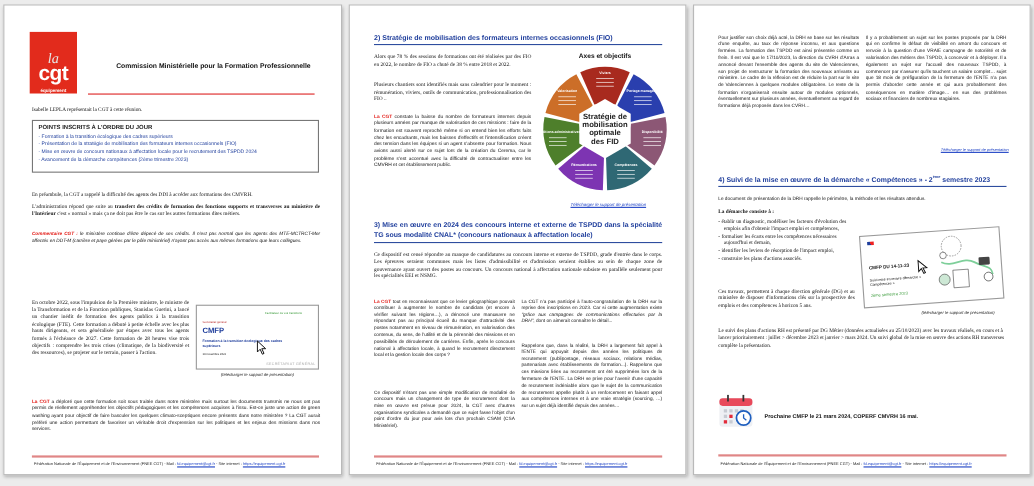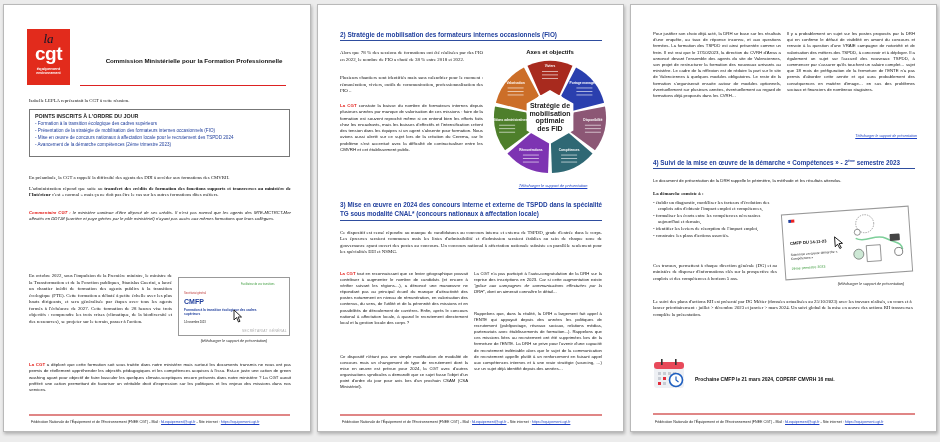--- a/index.html
+++ b/index.html
@@ -31,21 +31,21 @@
   .caption { font-size: 3.8px; font-style: italic; color: #222; text-align: center; }
   
   .seg-label { font-size: 3.2px; font-weight: bold; fill: #fff; }
   .center-label { font-size: 7px; font-weight: bold; fill: #222; text-anchor: middle; }
 </style>
 </head>
 <body>
 
 <div class="page" id="p1">
   <div class="abs logo" style="left:23px;top:24px;width:43px;height:56px;">
-    <div class="serif it" style="font-size:13px;color:#0f172a;line-height:12px;margin-top:4px;">la</div>
+    <div class="serif it" style="font-size:13px;color:#e5e5e5;line-height:12px;margin-top:18px;">la</div>
     <div class="b" style="font-size:19px;line-height:18px;letter-spacing:-0.5px;">cgt</div>
     <div class="b" style="font-size:4.2px;margin-top:3px;">équipement</div>
     <div class="b" style="font-size:3.4px;">environnement</div>
   </div>
   <div class="abs b" style="left:95px;top:52px;width:190px;text-align:center;font-size:6.2px;line-height:8px;">Commission Ministérielle pour la Formation Professionnelle</div>
   <div class="abs" style="left:76px;top:80px;width:206px;height:1px;background:#d22;"></div>
 
   <div class="abs serif" style="left:25px;top:93px;font-size:4.8px;">Isabelle LEPLA représentait la CGT à cette réunion.</div>
 
   <div class="abs agenda" style="left:25px;top:104px;width:261px;height:48px;">

